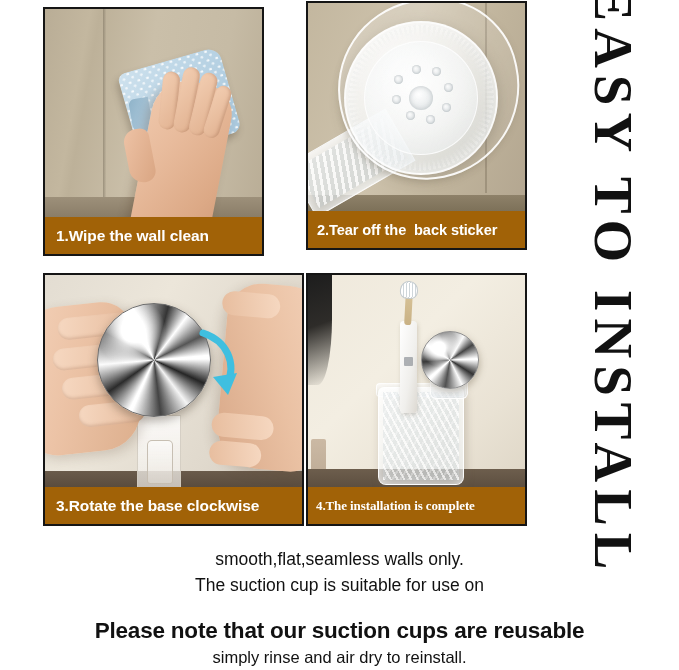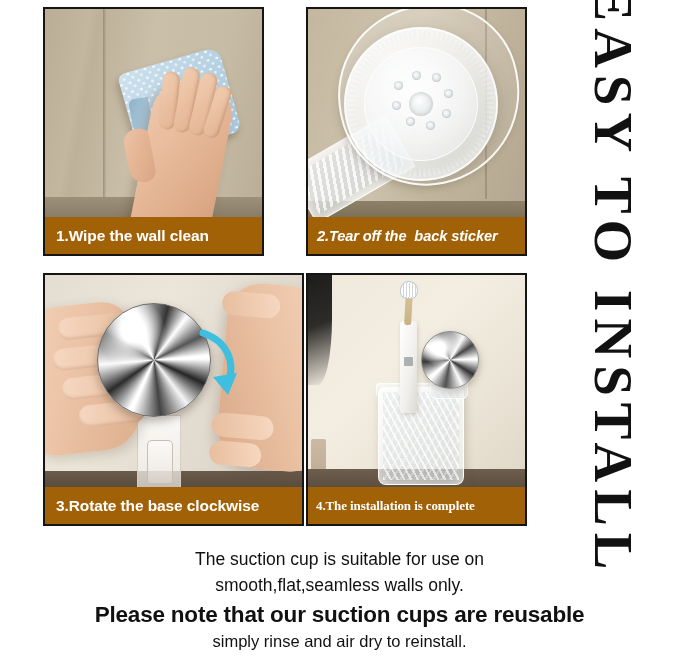--- a/index.html
+++ b/index.html
@@ -18,21 +18,21 @@
 
   
   .panel {
     position: absolute;
     border: 2px solid #151515;
     box-sizing: border-box;
     overflow: hidden;
     background: #c8bda8;
   }
   #panel-1 { left: 43px;  top: 7px;   width: 221px; height: 249px; }
-  #panel-2 { left: 306px; top: 7px;   width: 221px; height: 249px; font-style: italic; }
+  #panel-2 { left: 306px; top: 1px;   width: 221px; height: 249px; }
   #panel-3 { left: 43px;  top: 273px; width: 261px; height: 253px; }
   #panel-4 { left: 306px; top: 273px; width: 221px; height: 253px; }
 
   .panel-photo {
     position: absolute;
     left: 0; right: 0; top: 0;
     bottom: 37px;
     overflow: hidden;
   }
   .panel-caption {
@@ -367,21 +367,21 @@
   }
   .line-a {
     font-size: 17.5px;
     line-height: 26px;
   }
   .line-note {
     font-size: 22.5px;
     font-weight: bold;
     line-height: 30px;
     letter-spacing: -0.2px;
-    margin-top: 2px;
+    margin-top: 18px;
   }
   .line-b {
     font-size: 16.5px;
     line-height: 23px;
   }
 </style>
 </head>
 <body>
 
 <div class="panel" id="panel-1">
@@ -469,17 +469,17 @@
     <div class="suction-4"></div>
   </div>
   <div class="panel-caption">4.The installation is complete</div>
 </div>
 
 <div id="vertical-headline">
   <div class="vtext">EASY TO INSTALL</div>
 </div>
 
 <div id="bottom-copy">
+  <div class="line-a">smooth,flat,seamless walls only.</div>
   <div class="line-a">The suction cup is suitable for use on</div>
-  <div class="line-a">smooth,flat,seamless walls only.</div>
   <div class="line-note">Please note that our suction cups are reusable</div>
   <div class="line-b">simply rinse and air dry to reinstall.</div>
 </div>
 
 </body></html>

